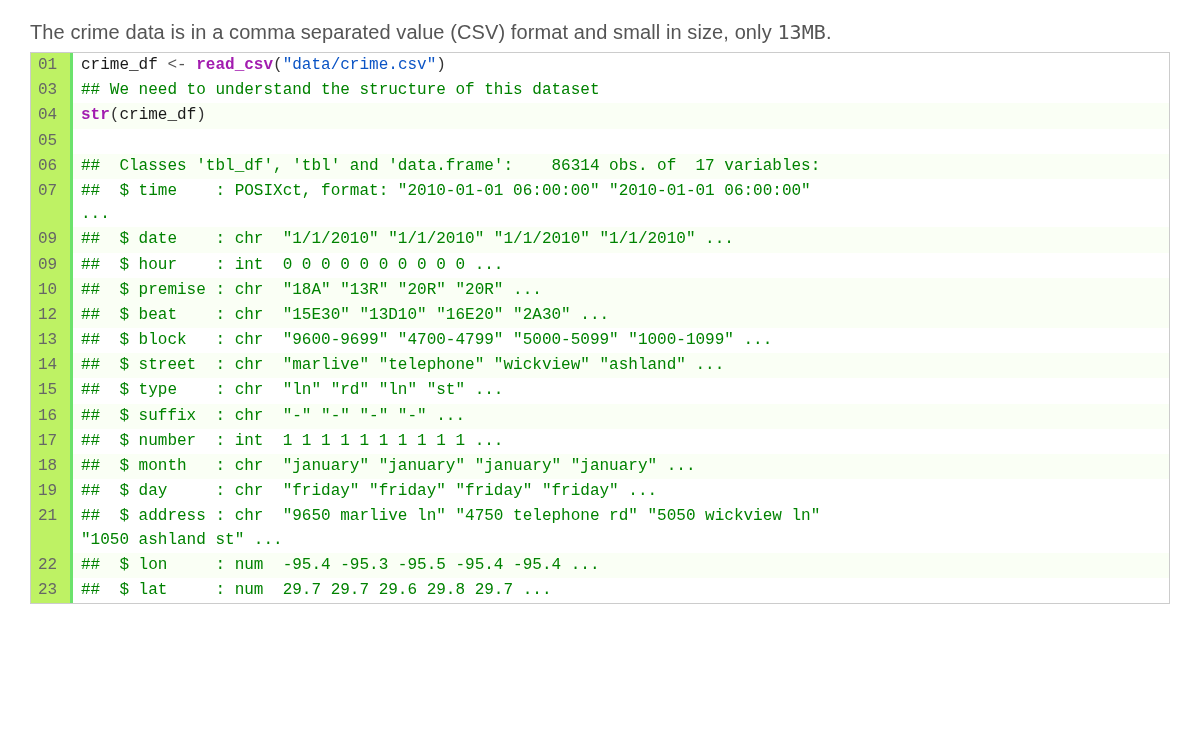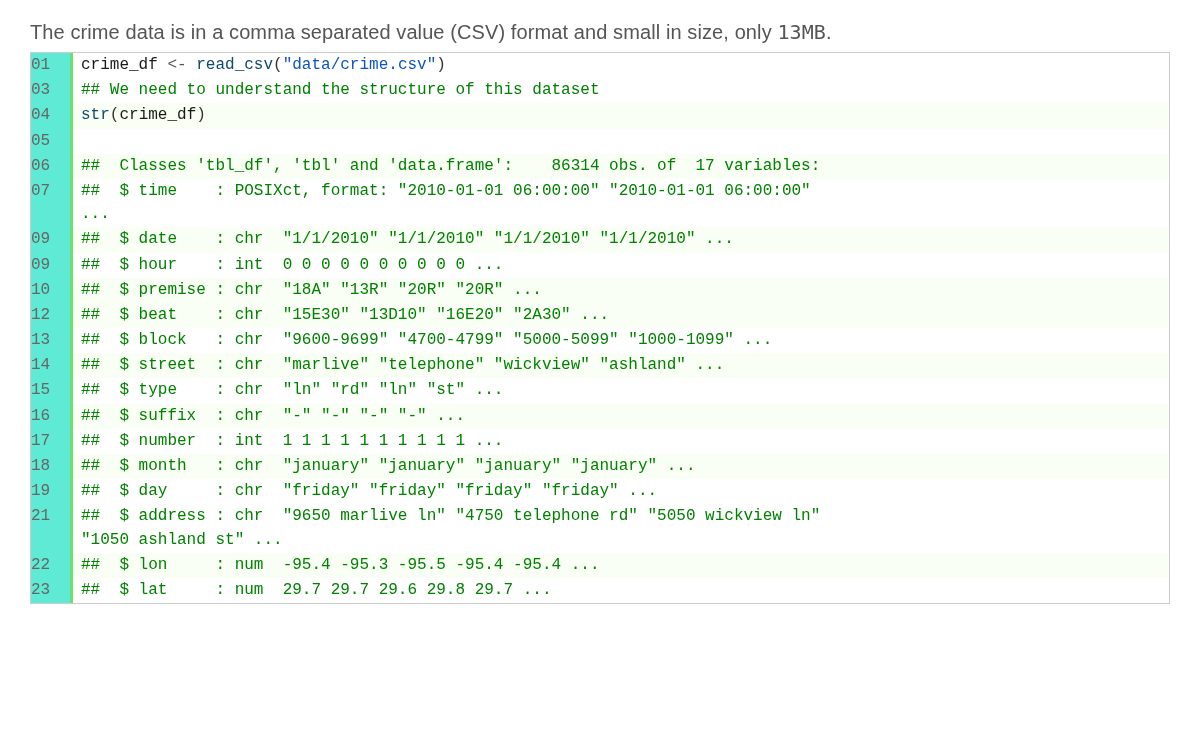--- a/index.html
+++ b/index.html
@@ -30,39 +30,39 @@
     line-height: 1.45;
     overflow: hidden;
   }
   .code-row {
     display: flex;
     align-items: stretch;
   }
   .gutter {
     width: 42px;
     min-width: 42px;
-    background: #5eead4;
+    background: #bef264;
     color: #666;
-    text-align: left;
+    text-align: center;
     padding: 1px 6px 1px 0;
     border-right: 3px solid #6ce26c;
     font-family: inherit;
     user-select: none;
   }
   .code-cell {
     flex: 1;
     padding: 1px 8px;
     white-space: pre-wrap;
     word-break: break-word;
     border-left: none;
   }
   .alt { background: #fafff5; }
   .tok-var { color: #1a1a1a; }
   .tok-assign { color: #555; }
-  .tok-fn { color: #0c4a6e; }
+  .tok-fn { color: #a21caf; font-weight: bold; }
   .tok-str { color: #0b54c5; }
   .tok-comment { color: #008200; }
 </style>
 </head>
 <body>
 
 <div class="intro">
   <span>The crime data is in a comma separated value (CSV) format and small in size, only </span><span class="mono-num">13MB</span><span>.</span>
 </div>
 

